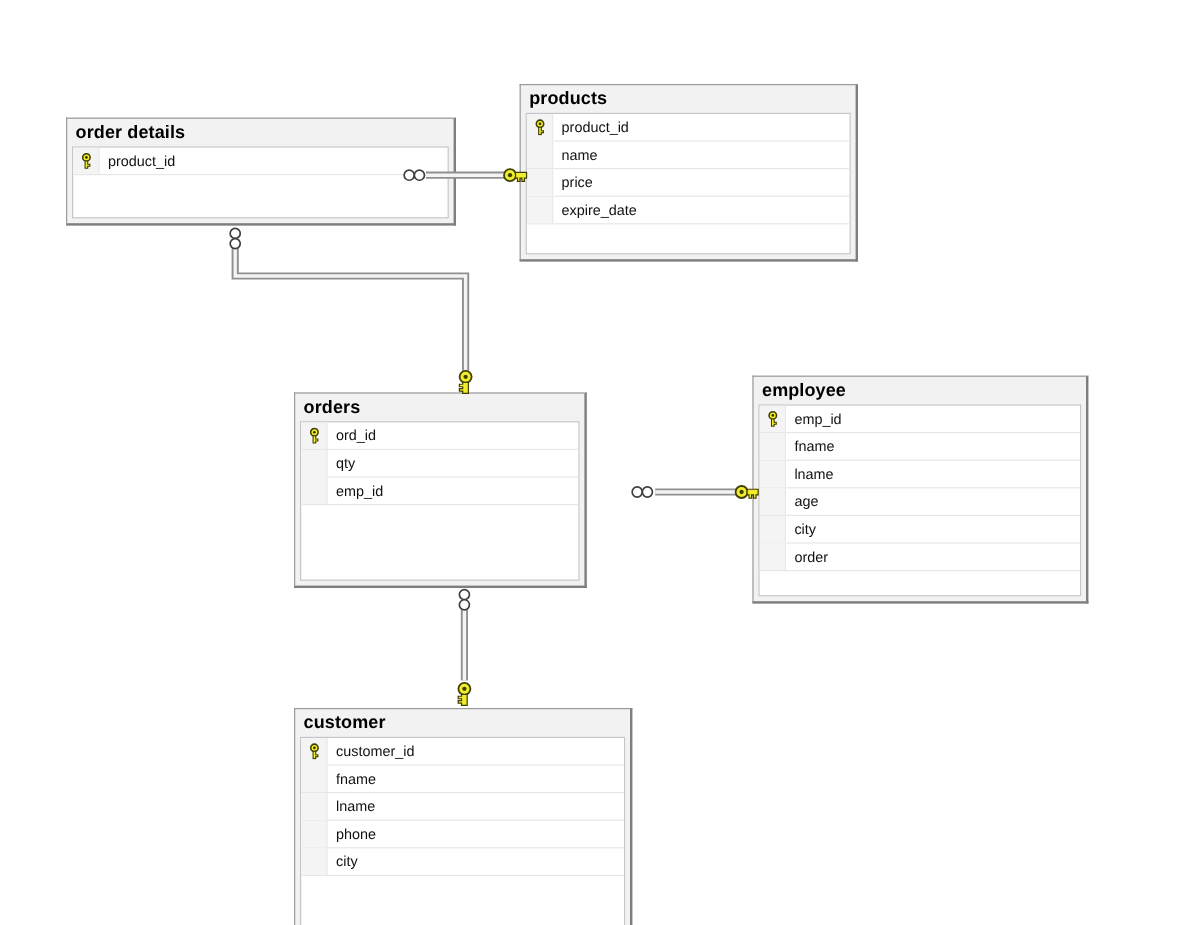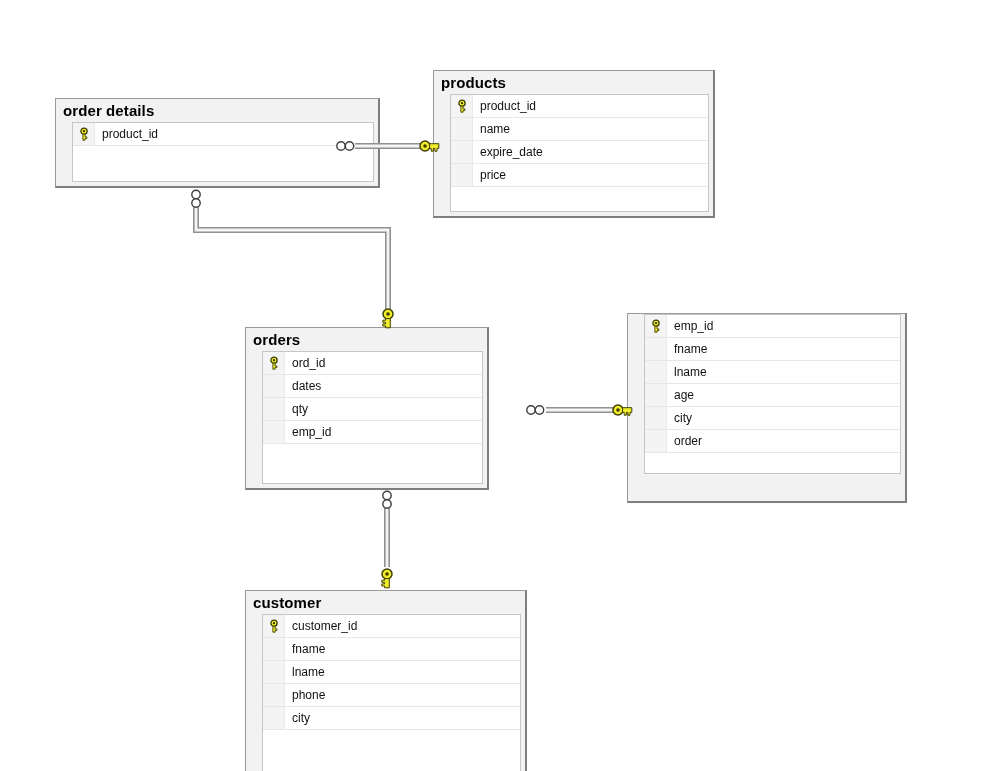--- a/index.html
+++ b/index.html
@@ -13,21 +13,21 @@
   .canvas{position:relative;width:1000px;height:771px;background:var(--canvas-bg);overflow:hidden;}
 
   .table{position:absolute;box-sizing:border-box;background:var(--table-bg);
     border:1px solid var(--table-border);
     border-right:2px solid var(--table-border-dark);
     border-bottom:2px solid var(--table-border-dark);
     padding:0 4px 4px 4px;}
   .thead{height:23px;display:flex;align-items:center;font-weight:bold;font-size:15px;
     color:#000;padding-left:3px;letter-spacing:.1px;white-space:nowrap;}
   .tbody{box-sizing:border-box;background:#fff;border:1px solid var(--body-border);
-    height:calc(100% - 23px);overflow:hidden;margin-left:12px;}
+    height:calc(100% - 23px);overflow:hidden;}
   .row{height:23px;box-sizing:border-box;border-bottom:1px solid var(--row-sep);
     display:flex;align-items:stretch;}
   .gutter{width:22px;flex:0 0 22px;box-sizing:border-box;background:var(--gutter-bg);
     border-right:1px solid var(--gutter-border);display:flex;align-items:center;justify-content:center;}
   .rowlabel{display:flex;align-items:center;padding-left:7px;font-size:12px;color:#111;white-space:nowrap;}
 
   
   .t0{left:55px;top:98px;width:325px;height:90px;}
   .t1{left:433px;top:70px;width:282px;height:148px;}
   .t2{left:245px;top:327px;width:244px;height:163px;}
@@ -77,58 +77,55 @@
   </svg>
 </div>
           <div class="rowlabel">product_id</div>
         </div>
         <div class="row">
           <div class="gutter"></div>
           <div class="rowlabel">name</div>
         </div>
         <div class="row">
           <div class="gutter"></div>
+          <div class="rowlabel">price</div>
+        </div>
+        <div class="row">
+          <div class="gutter"></div>
           <div class="rowlabel">expire_date</div>
-        </div>
-        <div class="row">
-          <div class="gutter"></div>
-          <div class="rowlabel">price</div>
         </div>
       </div>
   </div>
 
   <div class="table t2">
     <div class="thead">orders</div>
     <div class="tbody">
         <div class="row">
           <div class="gutter">
   <svg class="pk" width="10" height="14" viewBox="0 0 10 14" aria-hidden="true">
     <circle class="pkf" cx="5" cy="4.2" r="3.1"></circle>
     <circle class="pkd" cx="5" cy="4.2" r="1.1" fill="#303000"></circle>
     <path class="pkb" d="M3.9,7.1 H6.1 V9.9 H7.9 V11.5 H6.1 V13.2 H3.9 Z"></path>
   </svg>
 </div>
           <div class="rowlabel">ord_id</div>
         </div>
         <div class="row">
           <div class="gutter"></div>
-          <div class="rowlabel">dates</div>
-        </div>
-        <div class="row">
-          <div class="gutter"></div>
           <div class="rowlabel">qty</div>
         </div>
         <div class="row">
           <div class="gutter"></div>
           <div class="rowlabel">emp_id</div>
         </div>
       </div>
   </div>
 
   <div class="table t3">
+    <div class="thead">employee</div>
     <div class="tbody">
         <div class="row">
           <div class="gutter">
   <svg class="pk" width="10" height="14" viewBox="0 0 10 14" aria-hidden="true">
     <circle class="pkf" cx="5" cy="4.2" r="3.1"></circle>
     <circle class="pkd" cx="5" cy="4.2" r="1.1" fill="#303000"></circle>
     <path class="pkb" d="M3.9,7.1 H6.1 V9.9 H7.9 V11.5 H6.1 V13.2 H3.9 Z"></path>
   </svg>
 </div>
           <div class="rowlabel">emp_id</div>

